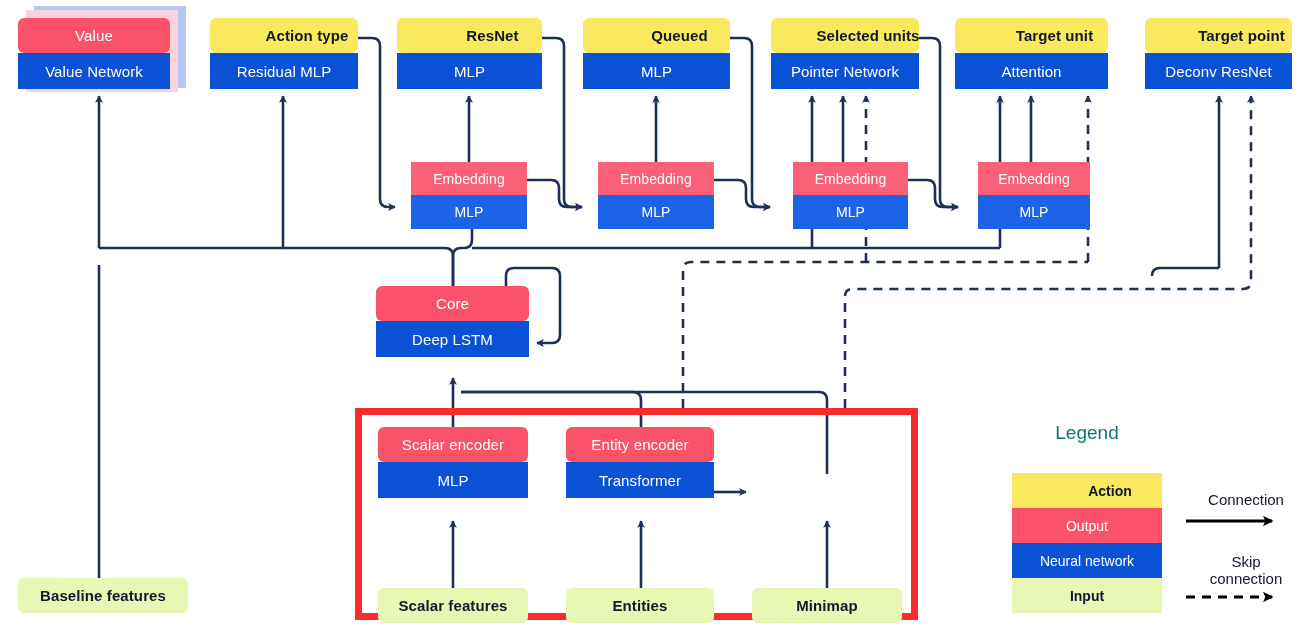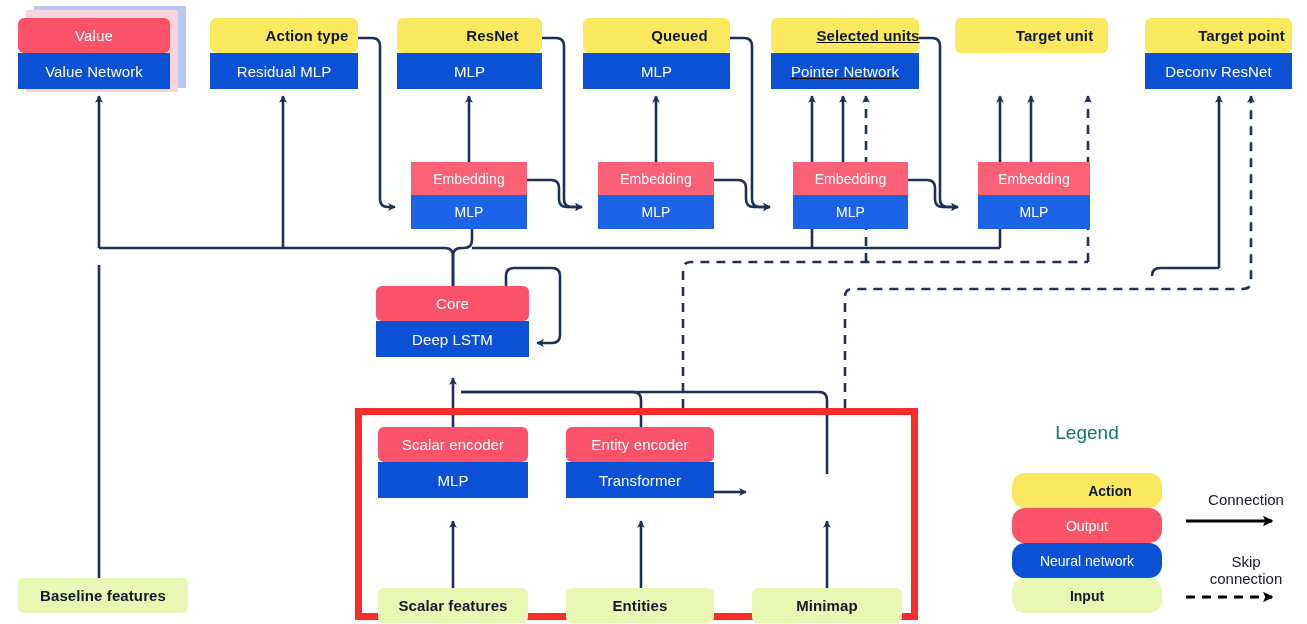--- a/index.html
+++ b/index.html
@@ -25,21 +25,21 @@
 
   .shadow1{position:absolute;z-index:1;background:#FBD3DC;}
   .shadow2{position:absolute;z-index:1;background:#B9C7F4;}
 
   #redbox{position:absolute;left:355px;top:408px;width:563px;height:212px;
           border:7px solid #FA2B2B;box-sizing:border-box;z-index:2;background:transparent;}
 
   #legend-title{position:absolute;left:1012px;top:422px;width:150px;text-align:center;
      font-size:19px;color:#0f766e;font-weight:normal;z-index:3;}
   #legend-box{position:absolute;left:1012px;top:473px;width:150px;z-index:3;}
-  .lg-row{height:35px;display:flex;align-items:center;justify-content:center;font-size:14px;border-radius:13px;}
+  .lg-row{height:35px;display:flex;align-items:center;justify-content:center;font-size:14px;}
 
   .lg-lab{position:absolute;text-align:center;font-size:15px;color:#10182B;z-index:3;
           font-weight:normal;line-height:17px;}
   #lab-conn{left:1186px;top:491px;width:120px;}
   #lab-skip{left:1186px;top:553px;width:120px;}
 </style>
 </head>
 <body>
 
 <div id="stage">
@@ -132,27 +132,28 @@
   <div class="node" style="left:397px;top:18px;width:145px;">
     <div class="band b-action h35">ResNet</div>
     <div class="band b-nn h36">MLP</div>
   </div>
 
   <div class="node" style="left:583px;top:18px;width:147px;">
     <div class="band b-action h35">Queued</div>
     <div class="band b-nn h36">MLP</div>
   </div>
 
-  <div class="node" style="left:771px;top:18px;width:148px;text-decoration:underline;">
+  <div class="node" style="left:771px;top:18px;width:148px;">
     <div class="band b-action h35">Selected units</div>
     <div class="band b-nn h36">Pointer Network</div>
   </div>
 
   <div class="node" style="left:955px;top:18px;width:153px;">
     <div class="band b-action h35">Target unit</div>
+    <div class="band b-nn h36">Attention</div>
   </div>
 
   <div class="node" style="left:1145px;top:18px;width:147px;">
     <div class="band b-action h35">Target point</div>
     <div class="band b-nn h36">Deconv ResNet</div>
   </div>
 
   <div class="node" style="left:411px;top:162px;width:116px;">
     <div class="band b-output-lt h33">Embedding</div>
     <div class="band b-nn-lt h34">MLP</div>

